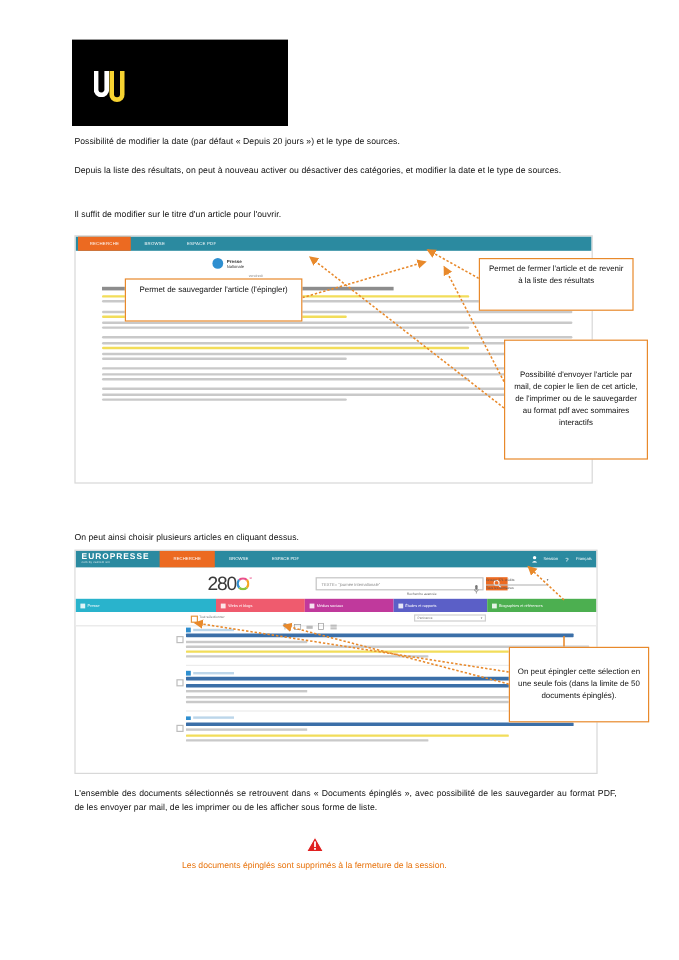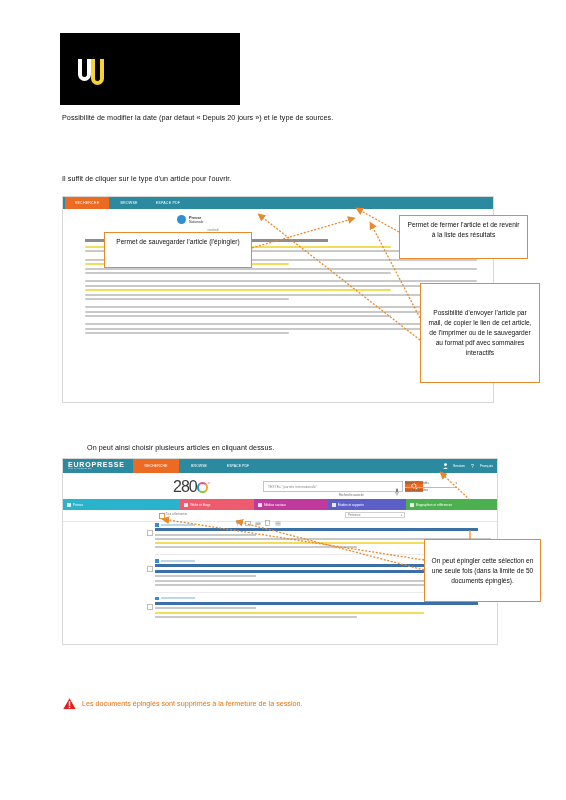--- a/index.html
+++ b/index.html
@@ -64,34 +64,35 @@
     position: absolute;
     font-size: 7.2px;
     line-height: 12px;
     color: #111;
     text-align: justify;
     letter-spacing: .05px;
   }
   .para.p1 { left: 62px; top: 112px; width: 330px; }
   .para.p2 { left: 62px; top: 136px; width: 450px; }
   .para.p3 { left: 62px; top: 173px; width: 300px; }
-  .para.p4 { left: 62px; top: 442px; width: 320px; margin-left: 25px; }
+  .para.p4 { left: 62px; top: 442px; width: 320px; }
   .para.p5 { left: 62px; top: 655px; width: 452px; }
 
   .warn-line {
     position: absolute;
     left: 62px;
     top: 697px;
     width: 400px;
     font-size: 7.2px;
     line-height: 12px;
     color: #e8730c;
     display: flex;
     align-items: center;
     gap: 5px;
+    flex-direction: column;
   }
   .warn-icon {
     width: 15px;
     height: 13px;
     position: relative;
     flex: none;
   }
   .warn-icon svg { display: block; }
 
   
@@ -322,22 +323,24 @@
 <div class="page">
 
   <div class="logo-block">
     <div class="logo-mark">
       <span class="u-white"></span>
       <span class="u-yellow"></span>
     </div>
   </div>
 
   <div class="para p1">Possibilité de modifier la date (par défaut « Depuis 20 jours ») et le type de sources.</div>
-  <div class="para p3">Il suffit de cliquer sur le type d'un article pour l'ouvrir.</div>
+  <div class="para p2">Depuis la liste des résultats, on peut à nouveau activer ou désactiver des catégories, et modifier la date et le type de sources.</div>
+  <div class="para p3">Il suffit de modifier sur le titre d'un article pour l'ouvrir.</div>
   <div class="para p4">On peut ainsi choisir plusieurs articles en cliquant dessus.</div>
+  <div class="para p5">L'ensemble des documents sélectionnés se retrouvent dans « Documents épinglés », avec possibilité de les sauvegarder au format PDF, de les envoyer par mail, de les imprimer ou de les afficher sous forme de liste.</div>
 
   <div class="warn-line">
     <span class="warn-icon">
       <svg viewBox="0 0 16 14" width="15" height="13">
         <polygon points="8,0.5 15.5,13.5 0.5,13.5" fill="#e02020" stroke="#ffffff" stroke-width="1"></polygon>
         <rect x="7.2" y="4.5" width="1.6" height="5" fill="#ffffff"></rect>
         <rect x="7.2" y="10.4" width="1.6" height="1.6" fill="#ffffff"></rect>
       </svg>
     </span>
     <span>Les documents épinglés sont supprimés à la fermeture de la session.</span>

